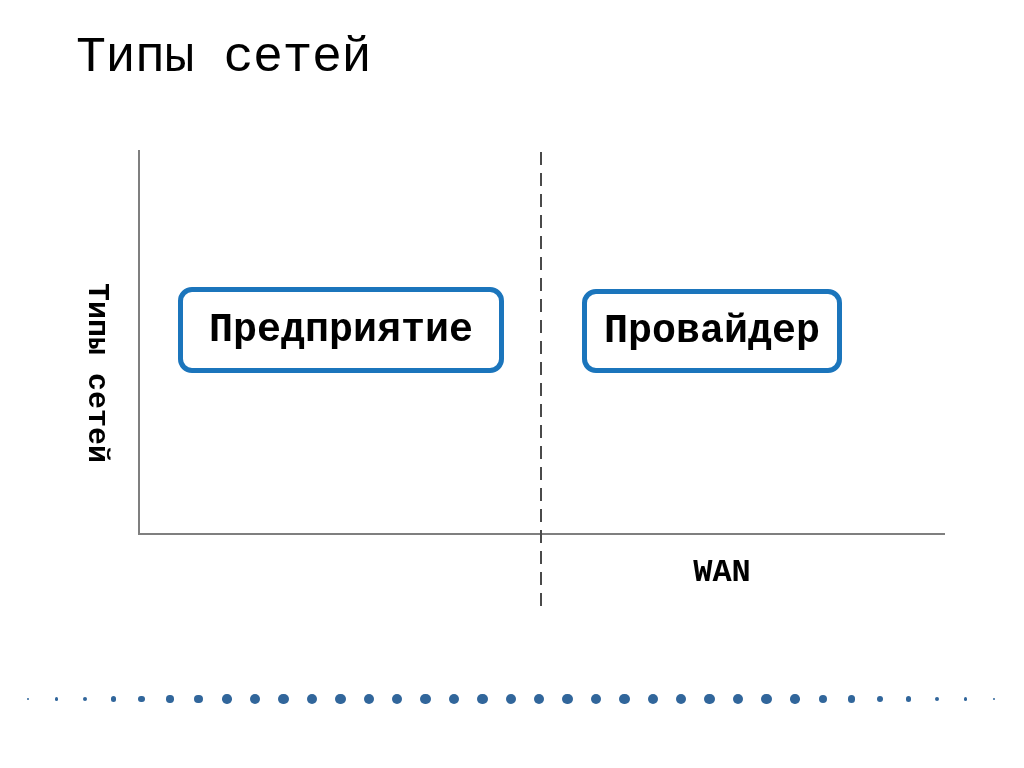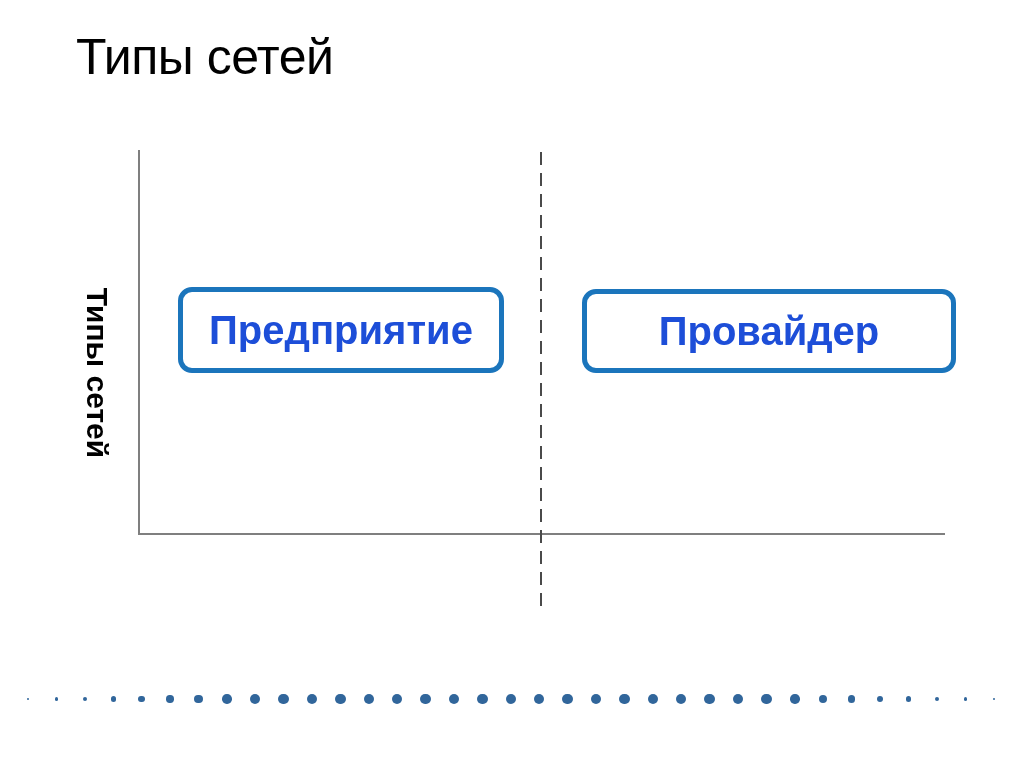--- a/index.html
+++ b/index.html
@@ -3,21 +3,21 @@
 <meta charset="utf-8">
 <style>
   * { margin: 0; padding: 0; box-sizing: border-box; }
   html, body { width: 1024px; height: 768px; }
   body {
     font-family: "Liberation Sans", sans-serif;
     background: #ffffff;
     position: relative;
     overflow: hidden;
   }
-  .slide { position: absolute; inset: 0; }
+  .slide { position: absolute; inset: 0; font-family: Liberation Mono, monospace; }
 
   .slide-title {
     position: absolute;
     left: 76px;
     top: 30px;
     font-size: 50px;
     font-weight: 500;
     letter-spacing: -0.5px;
     color: #000000;
     line-height: 1.1;
@@ -63,25 +63,25 @@
     position: absolute;
     height: 86px;
     background: #ffffff;
     border: 5px solid #1b75bc;
     border-radius: 14px;
     display: flex;
     align-items: center;
     justify-content: center;
     font-size: 40px;
     font-weight: bold;
-    color: #1d4ed8;
+    color: #000000;
     white-space: nowrap;
   }
   .box-enterprise { left: 178px; top: 287px; width: 326px; }
-  .box-provider   { left: 582px; top: 289px; width: 374px; height: 84px; }
+  .box-provider   { left: 582px; top: 289px; width: 260px; height: 84px; }
 
   .x-cat-label {
     position: absolute;
     top: 554px;
     width: 200px;
     text-align: center;
     font-size: 32px;
     font-weight: bold;
     color: #000000;
   }
@@ -114,20 +114,21 @@
 
   <div class="concept-box box-enterprise">
     <span>Предприятие</span>
   </div>
 
   <div class="concept-box box-provider">
     <span>Провайдер</span>
   </div>
 
 
+  <div class="x-cat-label label-wan">WAN</div>
 
   <div class="dots-row" id="dots-row">
       <span class="dot" style="width: 2px; height: 2px; background: rgb(49, 102, 155); left: 27px; top: 698px;"></span>
       <span class="dot" style="width: 3.0625px; height: 3.0625px; background: rgb(49, 102, 155); left: 54.8687px; top: 697.469px;"></span>
       <span class="dot" style="width: 4.125px; height: 4.125px; background: rgb(49, 102, 155); left: 82.7375px; top: 696.938px;"></span>
       <span class="dot" style="width: 5.1875px; height: 5.1875px; background: rgb(49, 102, 155); left: 110.606px; top: 696.406px;"></span>
       <span class="dot" style="width: 6.25px; height: 6.25px; background: rgb(49, 102, 155); left: 138.475px; top: 695.875px;"></span>
       <span class="dot" style="width: 7.3125px; height: 7.3125px; background: rgb(49, 102, 155); left: 166.344px; top: 695.344px;"></span>
       <span class="dot" style="width: 8.375px; height: 8.375px; background: rgb(49, 102, 155); left: 194.212px; top: 694.812px;"></span>
       <span class="dot" style="width: 9.4375px; height: 9.4375px; background: rgb(49, 102, 155); left: 222.081px; top: 694.281px;"></span>

